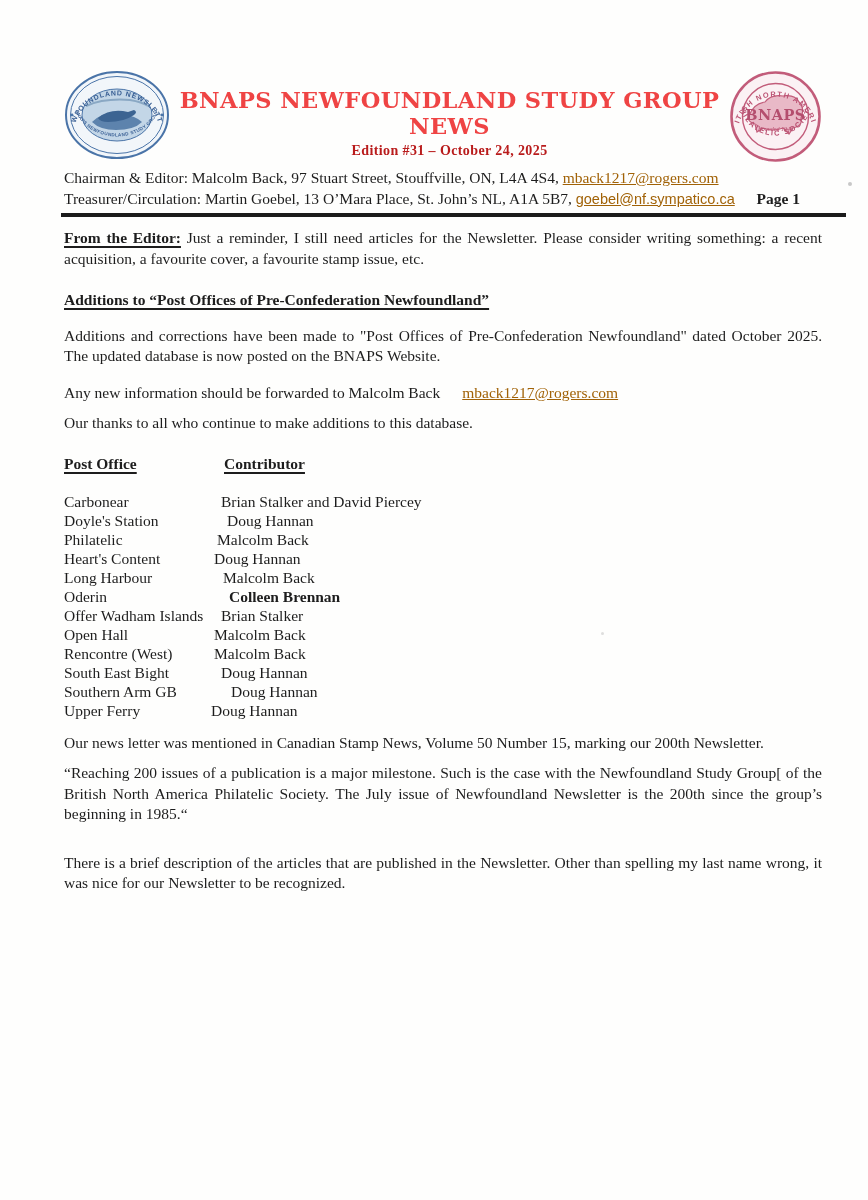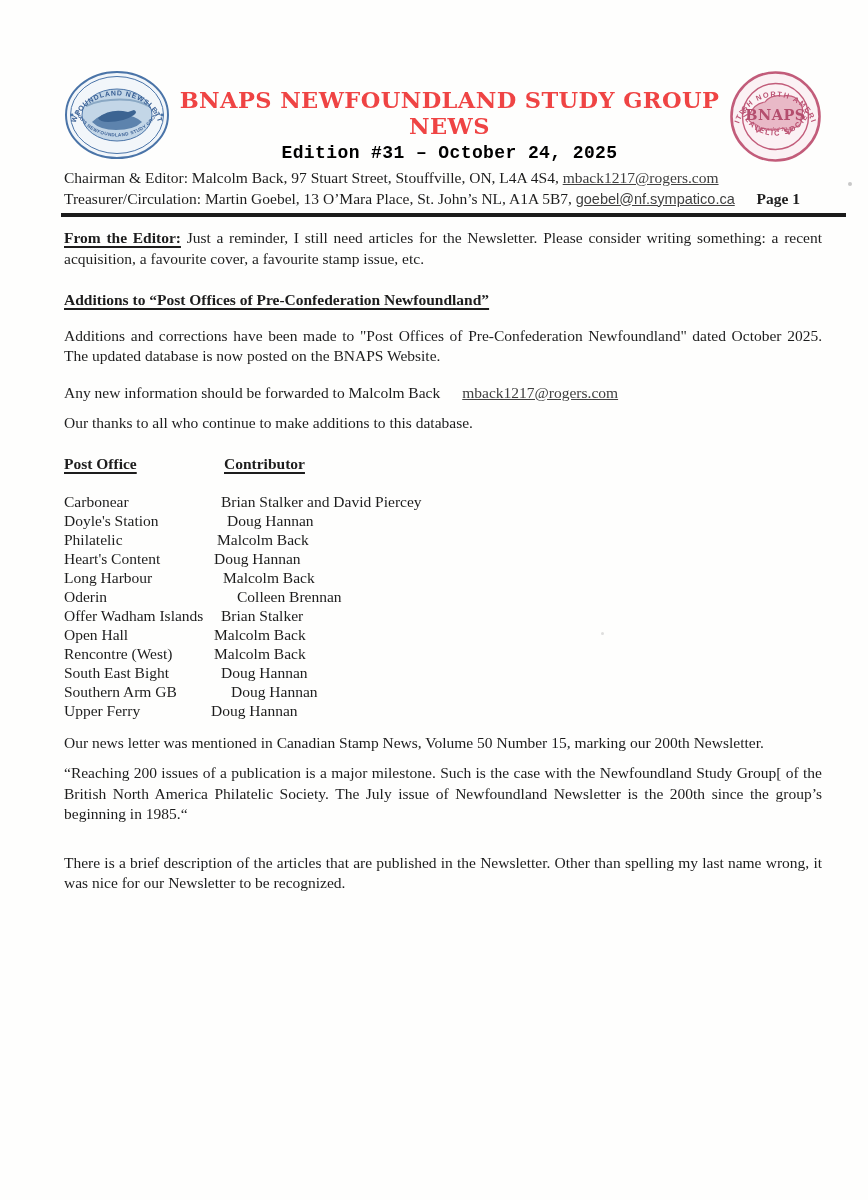--- a/index.html
+++ b/index.html
@@ -32,33 +32,33 @@
   }
   .nl-title {
     font-family: "DejaVu Serif", serif;
     font-weight: bold;
     font-size: 22.5px;
     letter-spacing: 0.4px;
     color: #ef4444;
     line-height: 1.15;
   }
   .nl-edition {
-    font-family: Liberation Mono, monospace;
-    font-weight: bold;
-    font-size: 18px;
+    font-family: Liberation Serif, serif;
+    font-weight: bold;
+    font-size: 14px;
     letter-spacing: 0.4px;
-    color: #000000;
+    color: #b91c1c;
     margin-top: 3px;
   }
   .stamp-right { flex: 0 0 95px; display: flex; justify-content: flex-end; }
 
   
   .contact-block { margin-top: 4px; font-size: 15.5px; line-height: 20.5px; }
   .contact-line { white-space: nowrap; }
-  a.email-link { color: #404040; text-decoration: underline; }
+  a.email-link { color: #a16207; text-decoration: underline; }
   a.email-sans { font-family: "Liberation Sans", sans-serif; font-size: 14.5px; }
   .page-label {
     float: right;
     font-weight: bold;
     margin-right: 22px;
   }
 
   .rule {
     border: none;
     height: 4px;
@@ -94,21 +94,21 @@
   .trow { display: flex; line-height: 19px; }
   .trow .c1 { flex: 0 0 auto; min-width: 145px; white-space: nowrap; }
   .trow .c2 { margin-left: 12px; white-space: nowrap; }
   .thead { line-height: 20px; }
   .thead .c2 { margin-left: 15px; }
   .tbody { margin-top: 18px; }
   .tbody .trow:nth-child(2) .c2 { margin-left: 18px; }
   .tbody .trow:nth-child(3) .c2 { margin-left: 8px; }
   .tbody .trow:nth-child(4) .c2 { margin-left: 5px; }
   .tbody .trow:nth-child(5) .c2 { margin-left: 14px; }
-  .tbody .trow:nth-child(6) .c2 { margin-left: 28px; }
+  .tbody .trow:nth-child(6) .c2 { margin-left: 20px; font-weight: bold; }
   .tbody .trow:nth-child(7) .c2 { margin-left: 12px; }
   .tbody .trow:nth-child(8) .c2 { margin-left: 5px; }
   .tbody .trow:nth-child(9) .c2 { margin-left: 5px; }
   .tbody .trow:nth-child(11) .c2 { margin-left: 22px; }
   .tbody .trow:nth-child(12) .c2 { margin-left: 2px; }
   .mt-news { margin-top: 13px; }
   .mt-quote { margin-top: 10px; }
   .mt-last { margin-top: 28px; }
 
   

